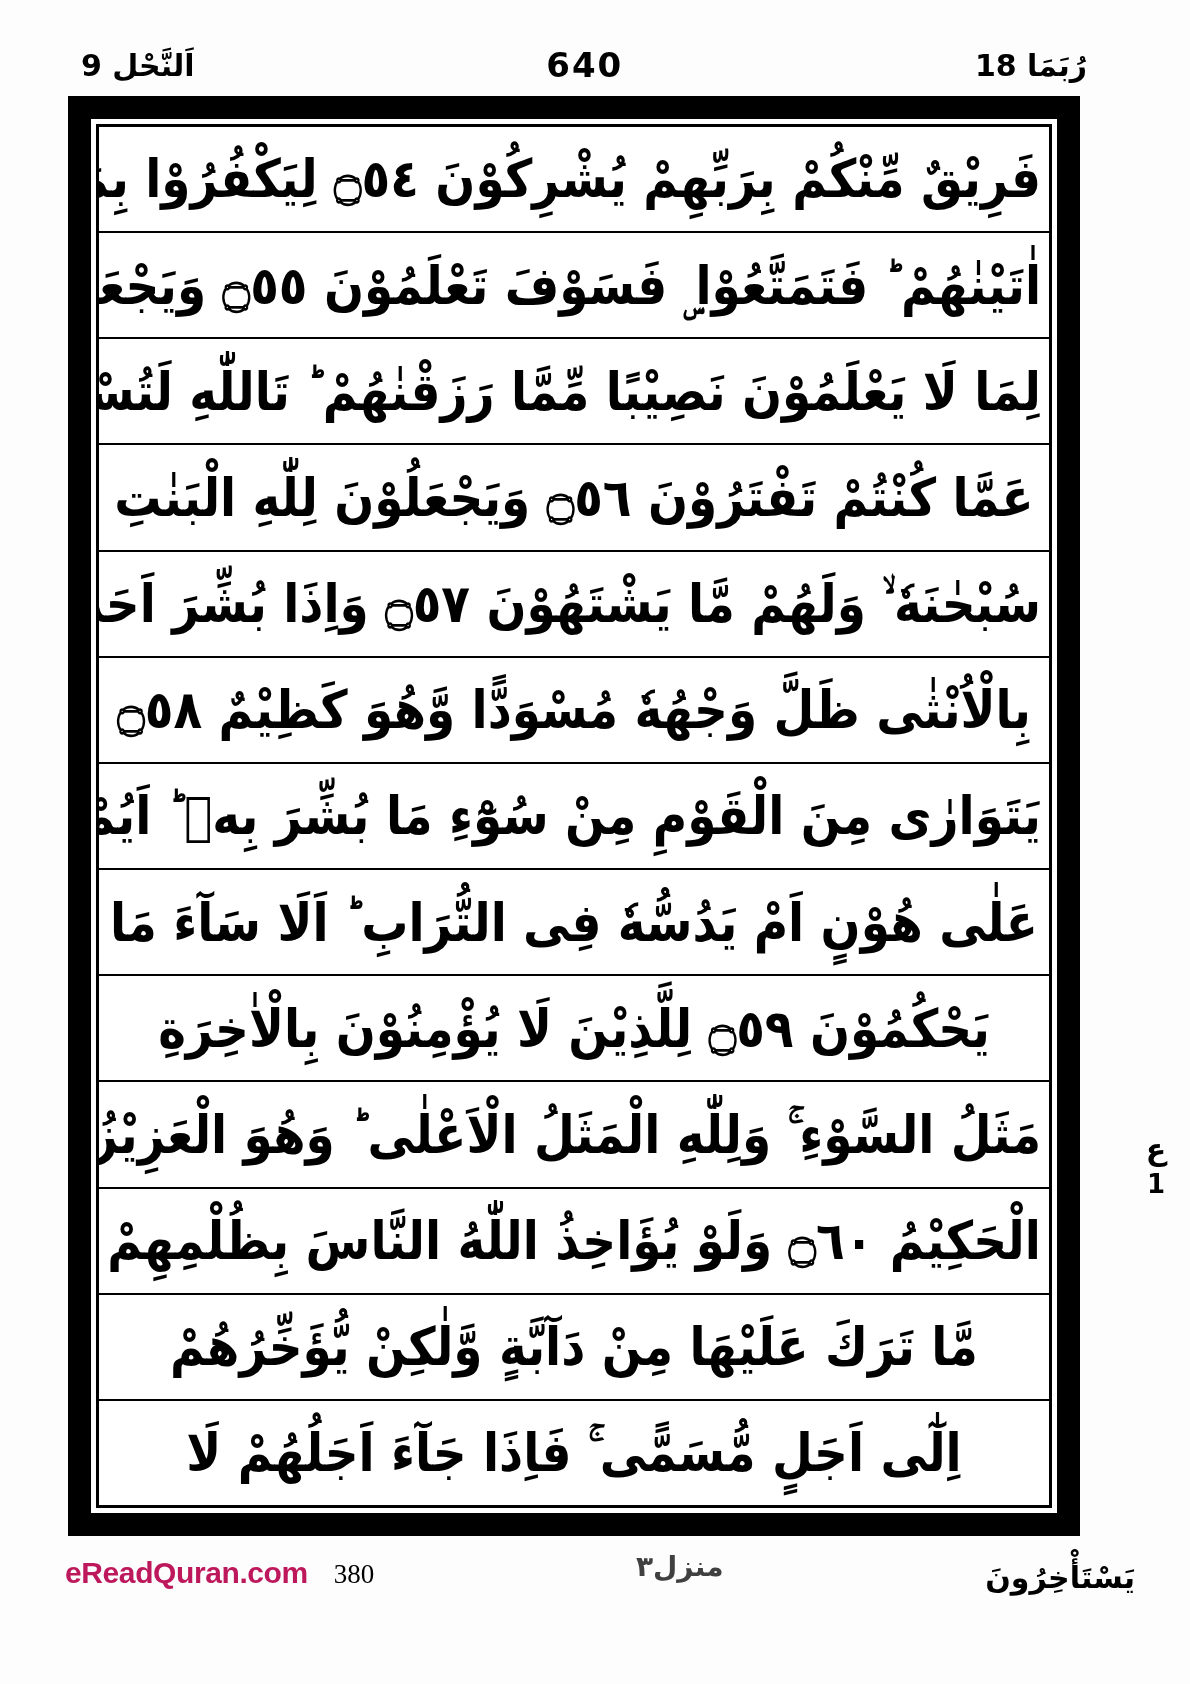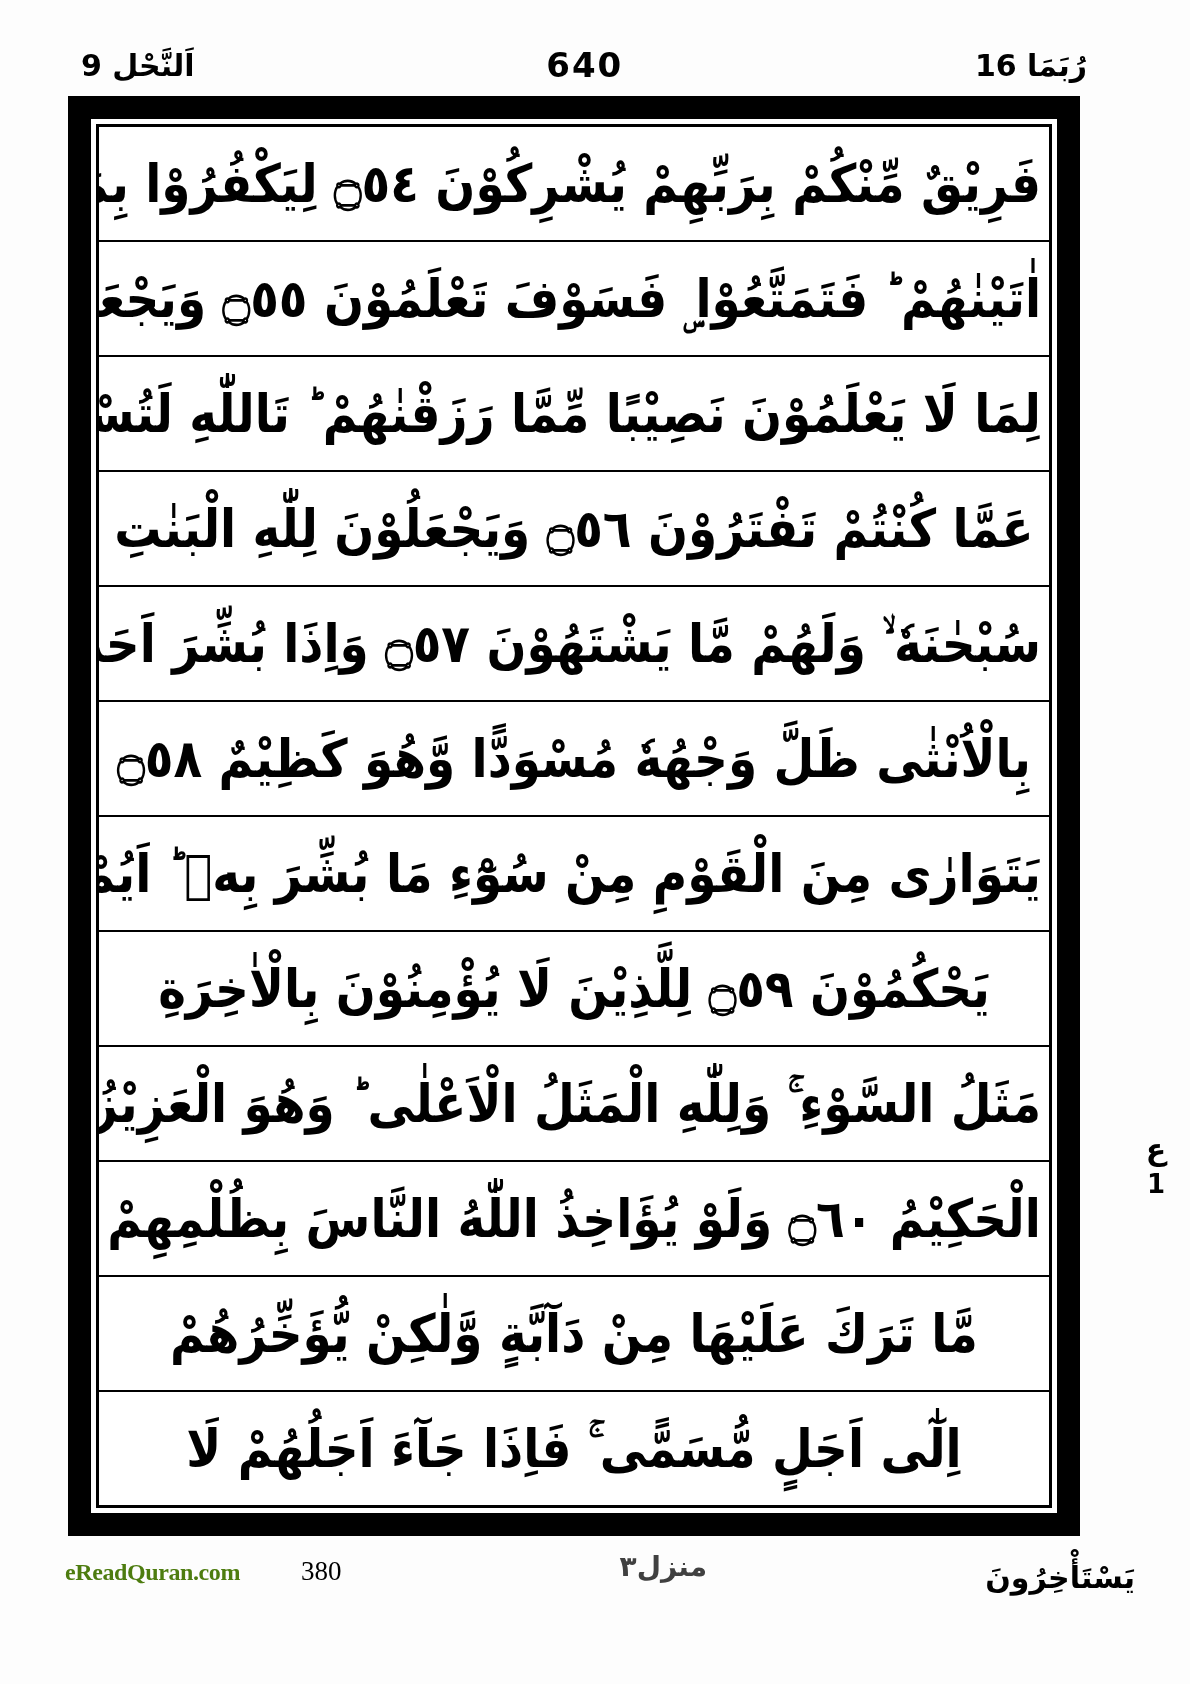--- a/index.html
+++ b/index.html
@@ -173,42 +173,41 @@
   }
   .ft-right {
     display: flex;
     align-items: baseline;
     direction: ltr;
     gap: 26px;
     margin-left: 10px;
     margin-top: 8px;
   }
   .ft-brand {
-    font-family: Liberation Serif, serif;
-    font-size: 24px;
-    font-weight: 700;
-    color: #4d7c0f;
+    font-family: Liberation Sans, sans-serif;
+    font-size: 30px;
+    font-weight: 700;
+    color: #be185d;
     letter-spacing: -0.4px;
     white-space: nowrap;
   }
   .ft-pagenum {
     font-family: "Liberation Serif", serif;
     font-size: 27px;
     color: #000;
     white-space: nowrap;
-    margin-left: 35px;
   }
 </style>
 </head>
 <body>
 
 <div class="page">
 
   <div class="header">
-    <div class="hdr-item hdr-juz">رُبَمَا 16</div>
+    <div class="hdr-item hdr-juz">رُبَمَا 18</div>
     <div class="hdr-item hdr-page">640</div>
     <div class="hdr-item hdr-surah">اَلنَّحْل 9</div>
   </div>
 
   <div class="frame-outer">
     <div class="frame-band"></div>
     <div class="frame-inner">
       <div class="lines">
 
         <div class="aline">
@@ -224,20 +223,23 @@
           <div class="atext">عَمَّا كُنْتُمْ تَفْتَرُوْنَ ۝٥٦ وَيَجْعَلُوْنَ لِلّٰهِ الْبَنٰتِ</div>
         </div>
         <div class="aline">
           <div class="atext">سُبْحٰنَهٗ ۙ وَلَهُمْ مَّا يَشْتَهُوْنَ ۝٥٧ وَاِذَا بُشِّرَ اَحَدُهُمْ</div>
         </div>
         <div class="aline">
           <div class="atext">بِالْاُنْثٰى ظَلَّ وَجْهُهٗ مُسْوَدًّا وَّهُوَ كَظِيْمٌ ۝٥٨</div>
         </div>
         <div class="aline">
           <div class="atext">يَتَوَارٰى مِنَ الْقَوْمِ مِنْ سُوْٓءِ مَا بُشِّرَ بِهٖ ؕ اَيُمْسِكُهٗ</div>
+        </div>
+        <div class="aline">
+          <div class="atext">عَلٰى هُوْنٍ اَمْ يَدُسُّهٗ فِى التُّرَابِ ؕ اَلَا سَآءَ مَا</div>
         </div>
         <div class="aline">
           <div class="atext">يَحْكُمُوْنَ ۝٥٩ لِلَّذِيْنَ لَا يُؤْمِنُوْنَ بِالْاٰخِرَةِ</div>
         </div>
         <div class="aline">
           <div class="atext">مَثَلُ السَّوْءِ ۚ وَلِلّٰهِ الْمَثَلُ الْاَعْلٰى ؕ وَهُوَ الْعَزِيْزُ</div>
         </div>
         <div class="aline">
           <div class="atext">الْحَكِيْمُ ۝٦٠ وَلَوْ يُؤَاخِذُ اللّٰهُ النَّاسَ بِظُلْمِهِمْ</div>
         </div>

